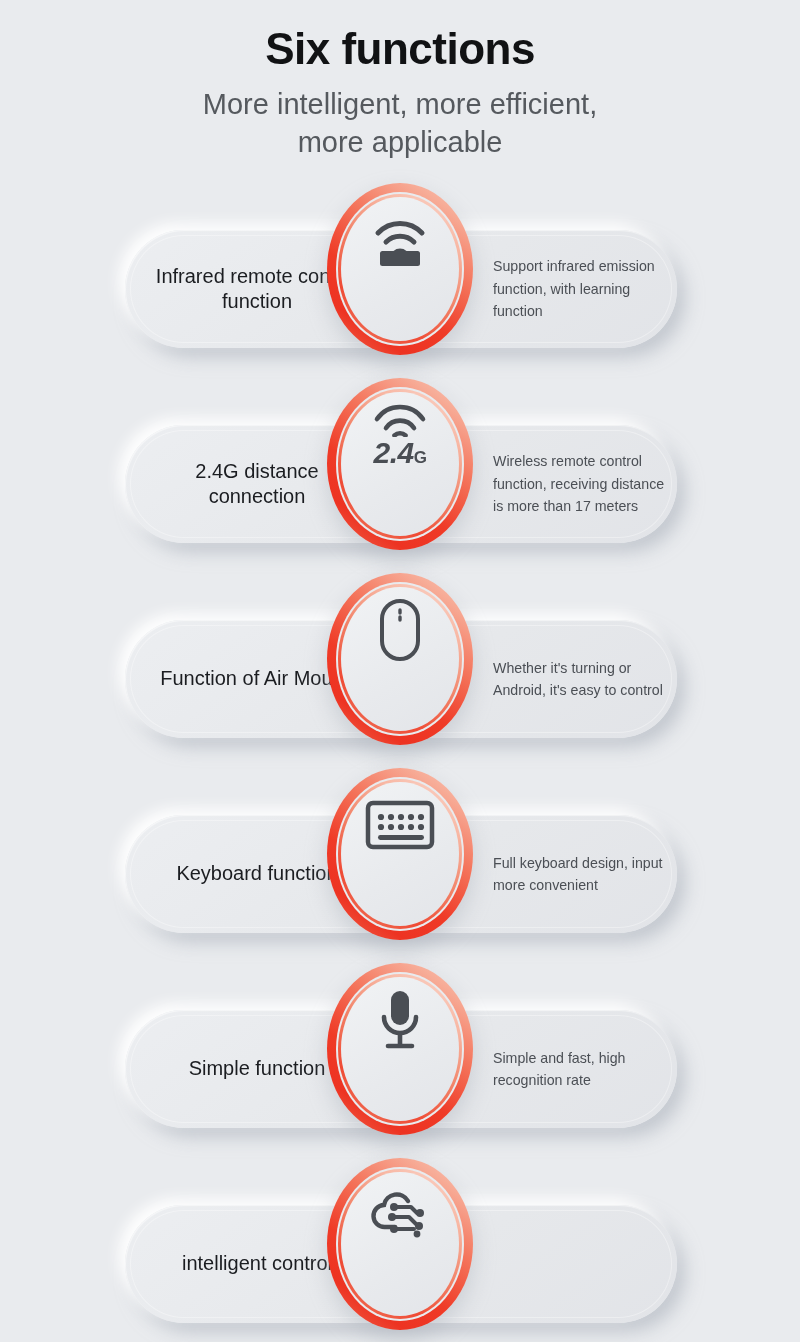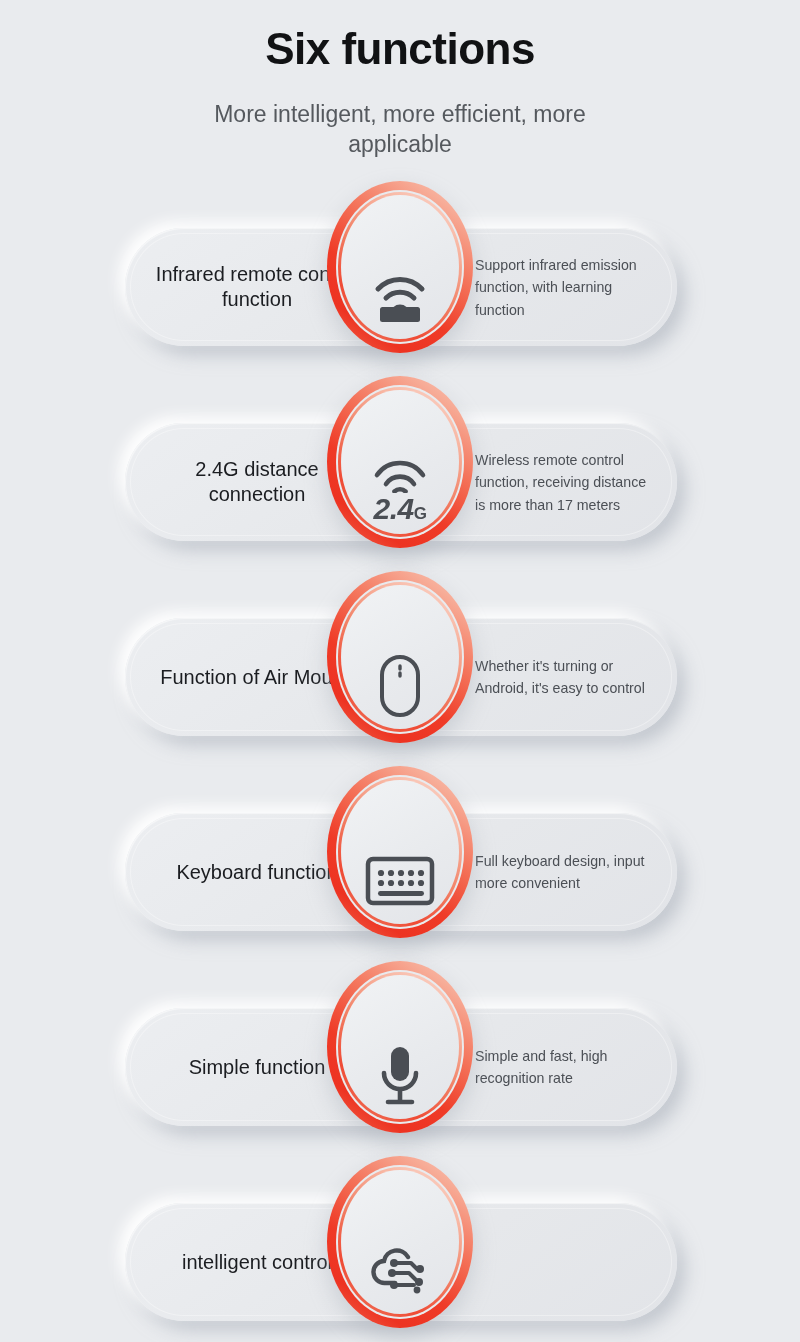--- a/index.html
+++ b/index.html
@@ -22,22 +22,22 @@
   }
   .header-title {
     font-size: 44px;
     font-weight: bold;
     color: #111214;
     letter-spacing: -0.5px;
     line-height: 1.15;
     margin: 0;
   }
   .header-sub {
-    margin: 24px auto 0 auto;
-    font-size: 23px;
+    margin: 10px auto 0 auto;
+    font-size: 29px;
     color: #55595e;
     line-height: 1.32;
     width: 420px;
     font-weight: normal;
   }
 
   
   .features {
     position: relative;
     margin-top: 22px;
@@ -81,21 +81,21 @@
     justify-content: center;
     text-align: center;
     font-size: 20px;
     line-height: 1.28;
     color: #1b1d21;
     padding-right: 4px;
     box-sizing: border-box;
   }
   .pill-right {
     position: absolute;
-    left: 350px;
+    left: 368px;
     top: 0;
     width: 186px;
     height: 118px;
     display: flex;
     align-items: center;
     text-align: left;
     font-size: 14.2px;
     line-height: 1.58;
     color: #4b4f55;
     box-sizing: border-box;
@@ -148,21 +148,21 @@
         #f07d62 100%);
     padding: 3px;
     box-sizing: border-box;
   }
   .circle-face {
     position: absolute;
     inset: 14px;
     border-radius: 50%;
     background: linear-gradient(150deg, #f1f3f5 0%, #e8eaed 60%, #e3e5e9 100%);
     display: flex;
-    align-items: flex-end;
+    align-items: flex-start;
     justify-content: center;
   }
   .icon-box {
     width: 86px;
     height: 86px;
     display: flex;
     align-items: center;
     justify-content: center;
     flex-direction: column;
   }

